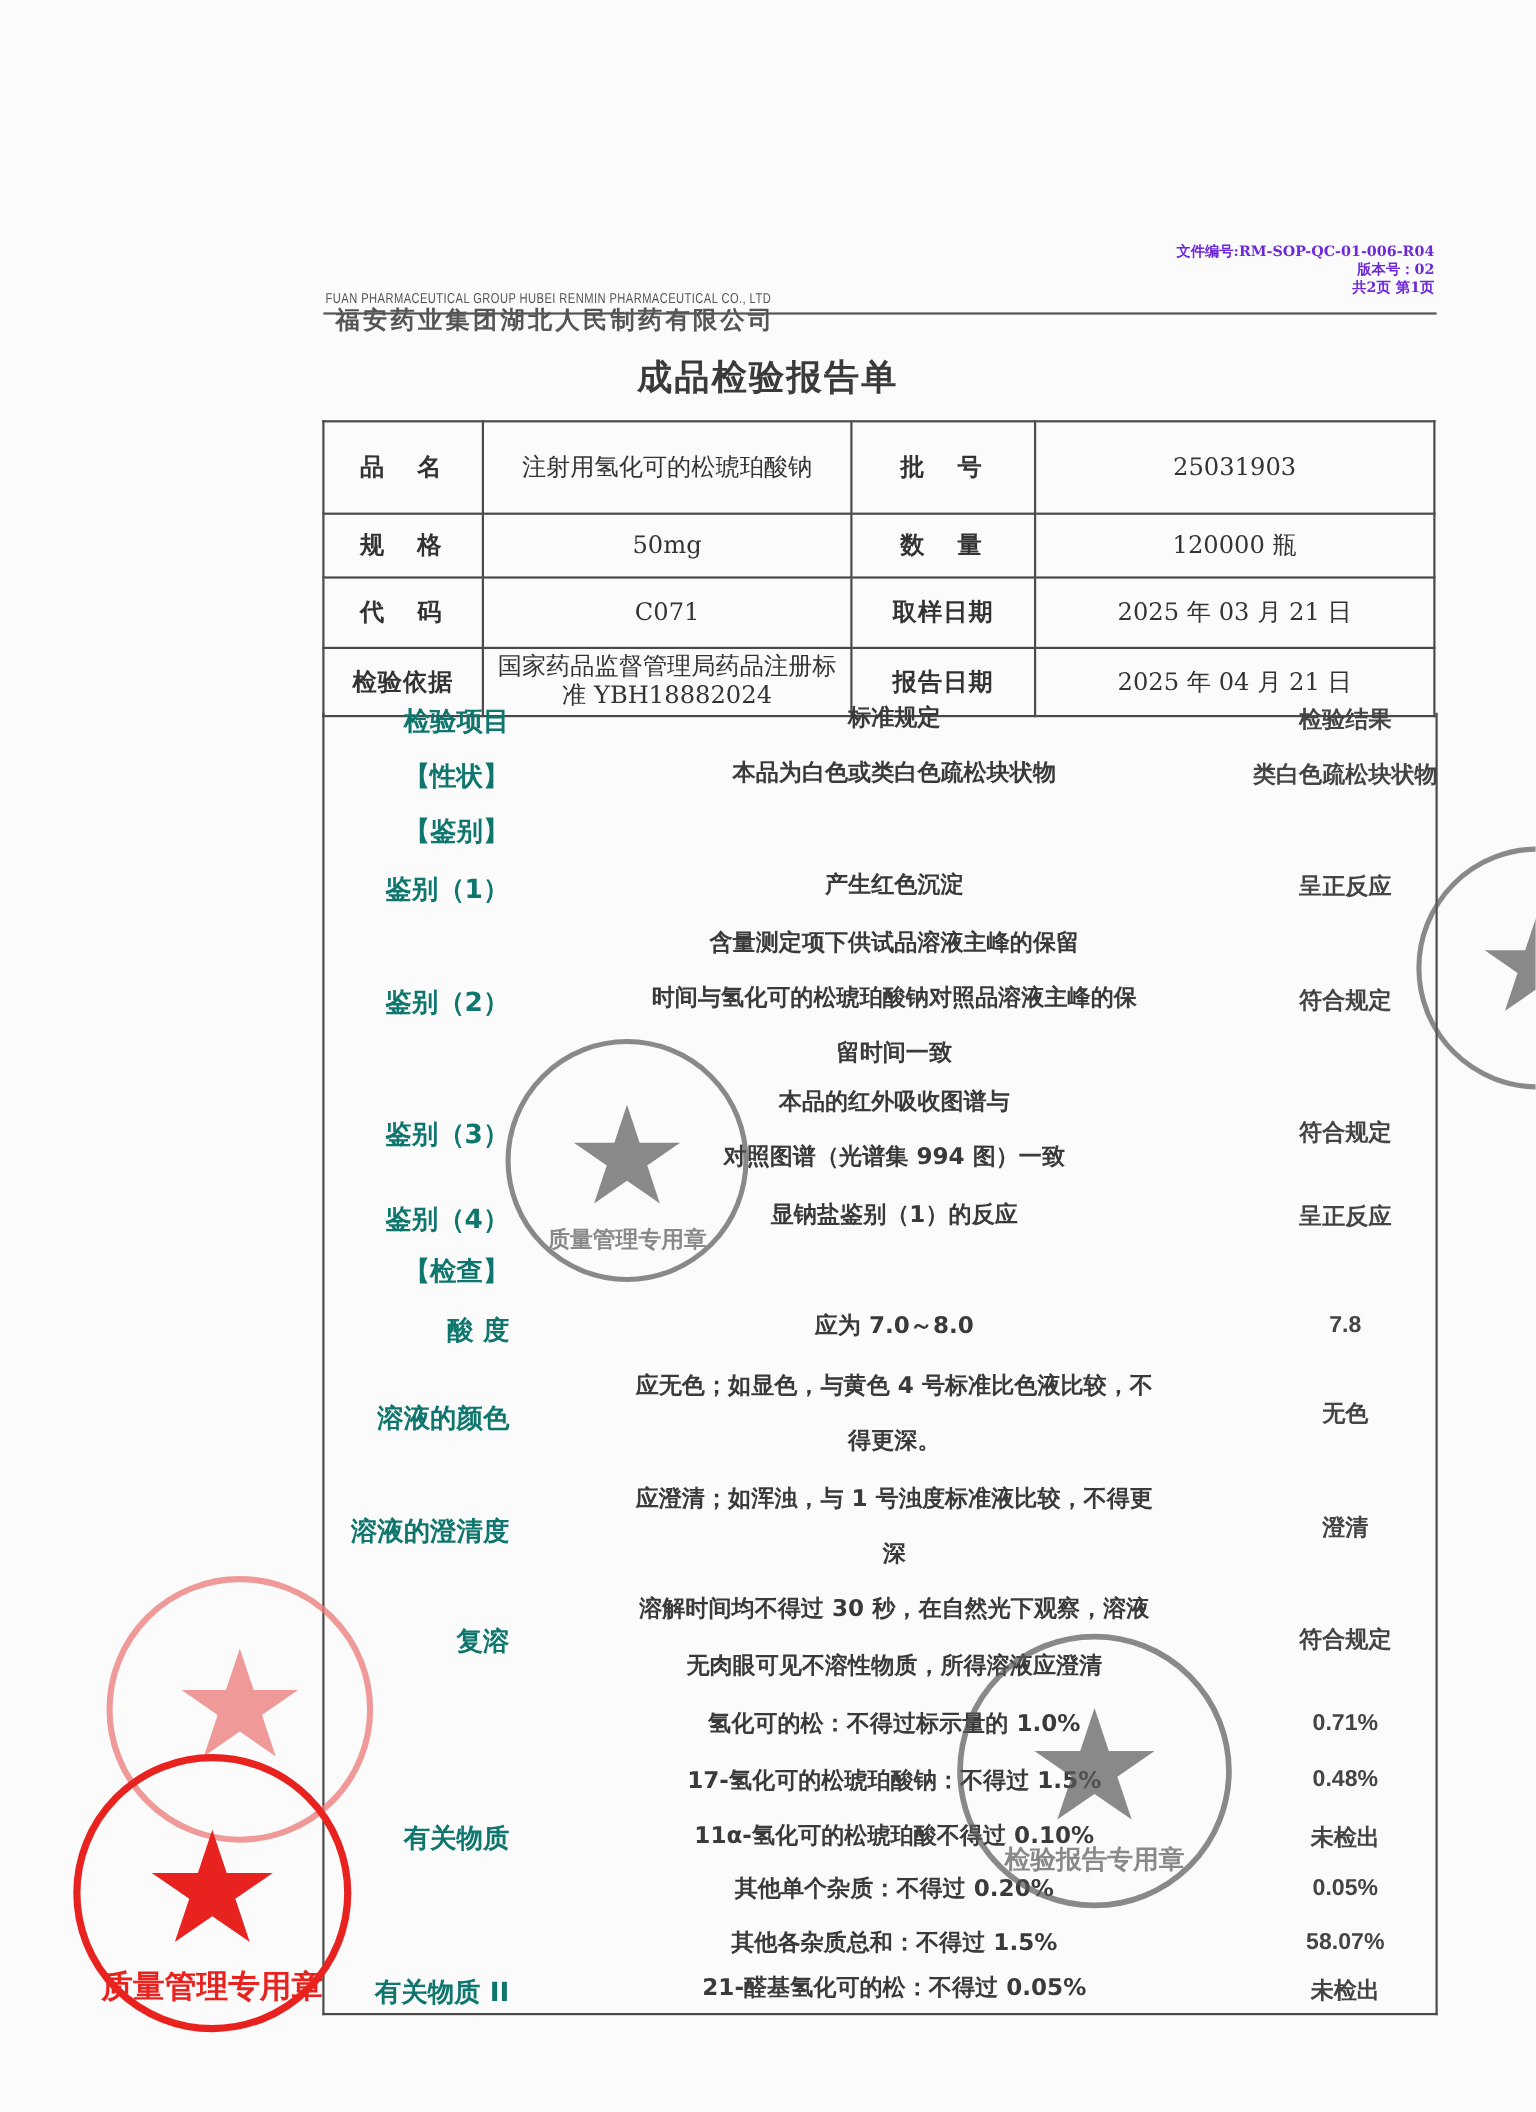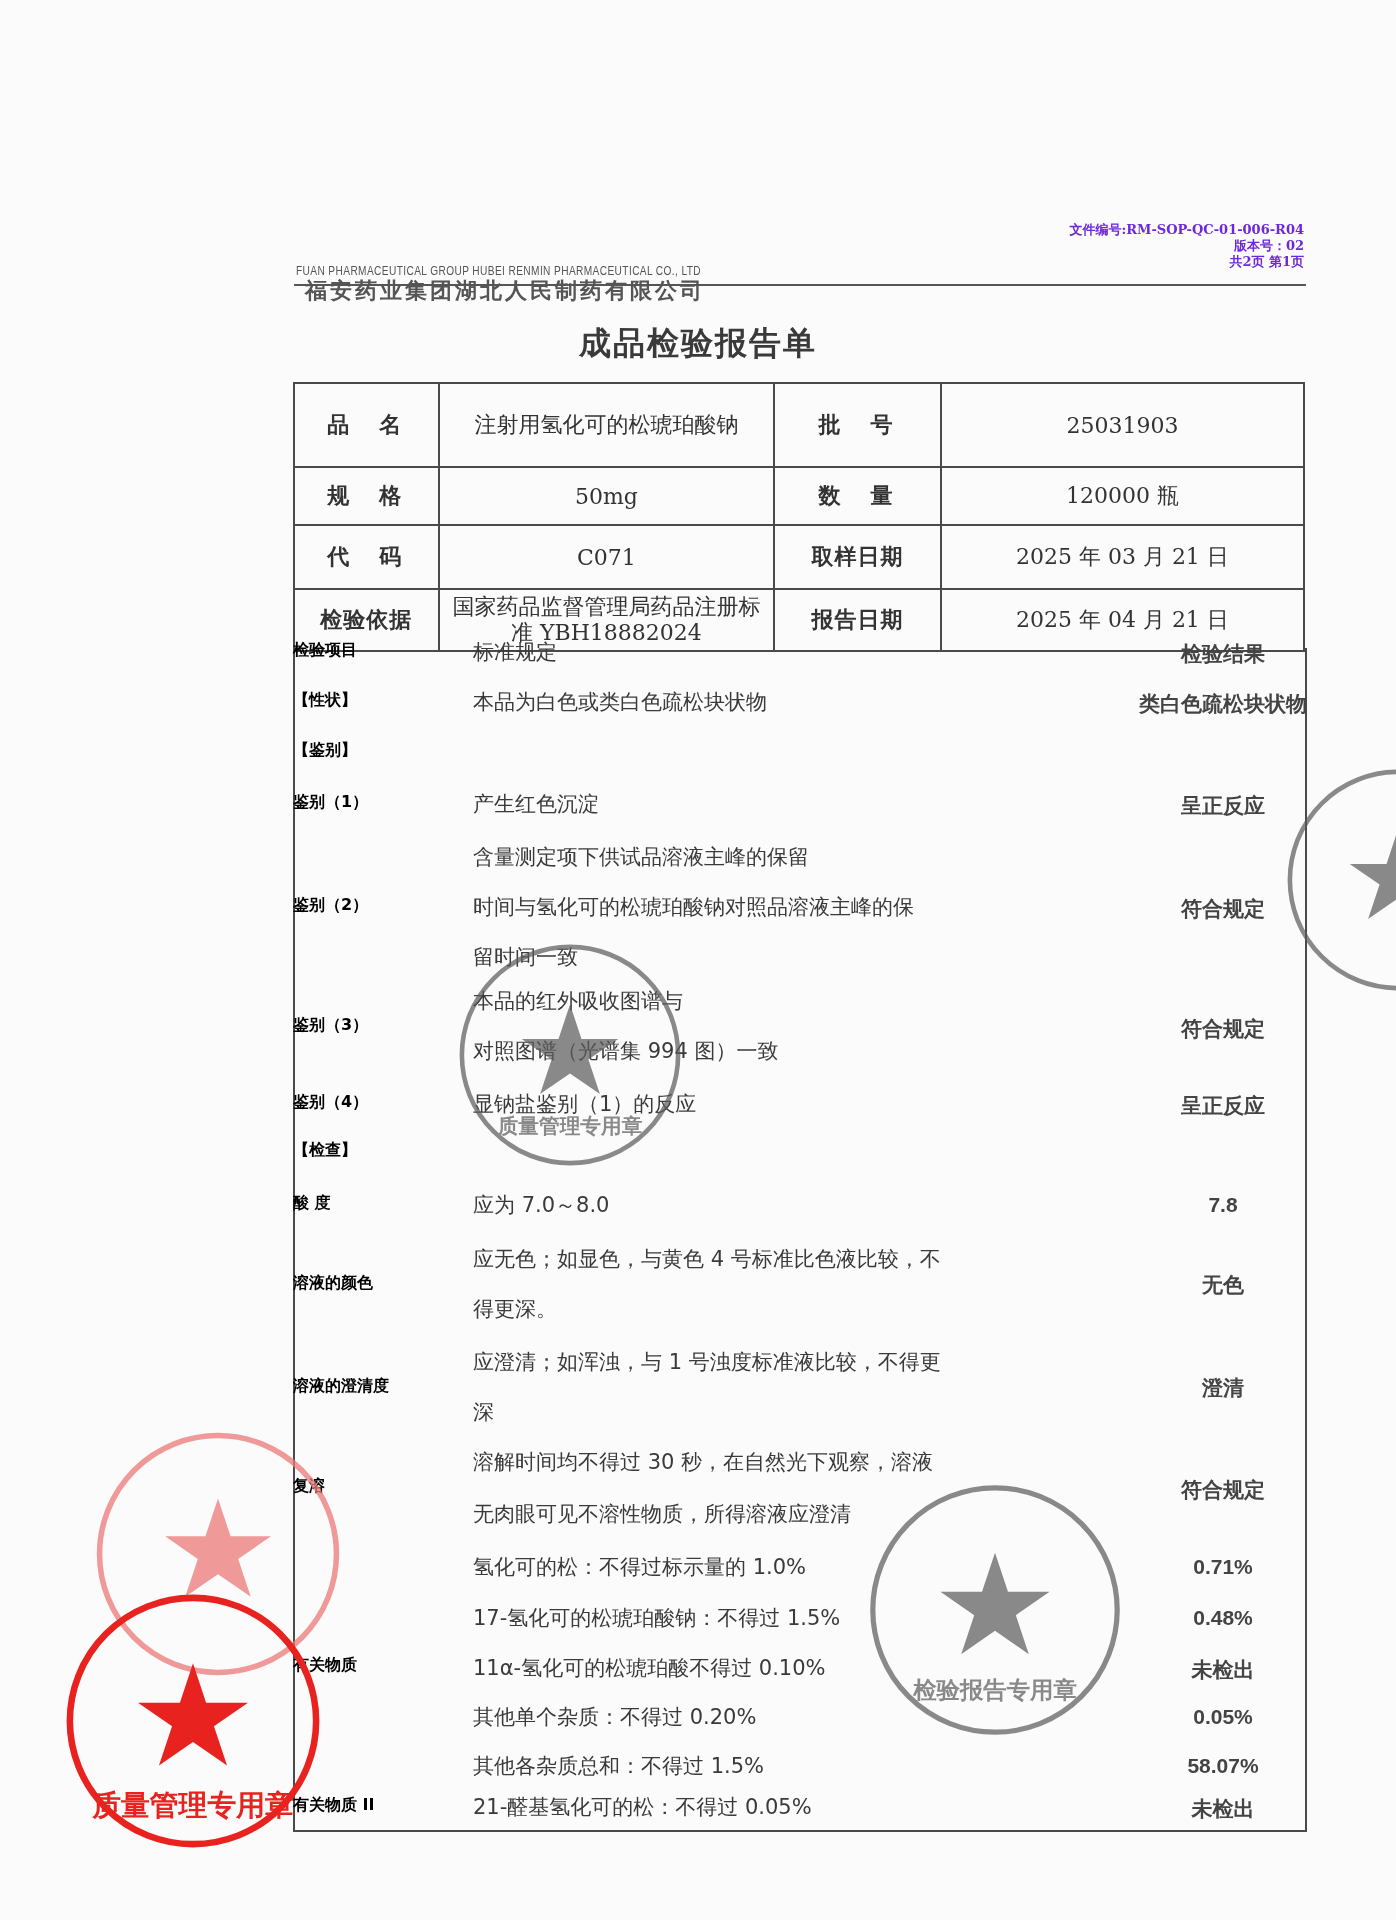--- a/index.html
+++ b/index.html
@@ -16,22 +16,22 @@
   .docmeta { right:92px; top:222px; text-align:right; font-size:13px; font-weight:bold; color:#6d28d9; line-height:16px; }
   .title { left:0; width:1396px; top:322px; text-align:center; font-size:32px; font-weight:bold; letter-spacing:2px; color:#3a3a3a; font-family:"DejaVu Sans","Liberation Sans",sans-serif; }
 
   table.info { position:absolute; left:293px; top:382px; width:1012px; border-collapse:collapse; }
   table.info td { border:2px solid #4a4a4a; text-align:center; font-size:22px; padding:0 6px; color:#333; font-weight:bold; }
   table.info td.lbl { letter-spacing:4px; font-family:"DejaVu Sans","Liberation Sans",sans-serif; }
   table.info td.val { font-weight:normal; }
 
   .body-box { position:absolute; left:293px; top:648px; width:1010px; height:1182px; border:2px solid #4a4a4a; border-top:none; }
   .row { position:absolute; left:293px; width:1012px; }
-  .c1 { position:absolute; left:0; width:170px; text-align:left; font-size:16px; font-weight:bold; font-family:"DejaVu Sans","Liberation Sans",sans-serif; color:#000000; }
-  .c2 { position:absolute; left:180px; width:680px; font-size:21px; font-weight:normal; line-height:44px; font-family:"DejaVu Sans","Liberation Sans",sans-serif; color:#3a3a3a; }
+  .c1 { position:absolute; left:0; width:170px; text-align:right; font-size:24px; font-weight:bold; font-family:"DejaVu Sans","Liberation Sans",sans-serif; color:#0f766e; }
+  .c2 { position:absolute; left:180px; width:680px; text-align:center; font-size:21px; font-weight:bold; line-height:44px; font-family:"DejaVu Sans","Liberation Sans",sans-serif; color:#3a3a3a; }
   .c3 { position:absolute; left:850px; width:160px; text-align:center; font-size:21px; font-weight:bold; font-family:Liberation Sans, sans-serif; color:#444; }
 
   .stamp { position:absolute; border-radius:50%; }
   .stamp svg { width:100%; height:100%; display:block; }
 </style>
 </head>
 <body>
 
 <div class="abs company-cn">福安药业集团湖北人民制药有限公司</div>
 <div class="abs company-en">FUAN PHARMACEUTICAL GROUP HUBEI RENMIN PHARMACEUTICAL CO., LTD</div>

